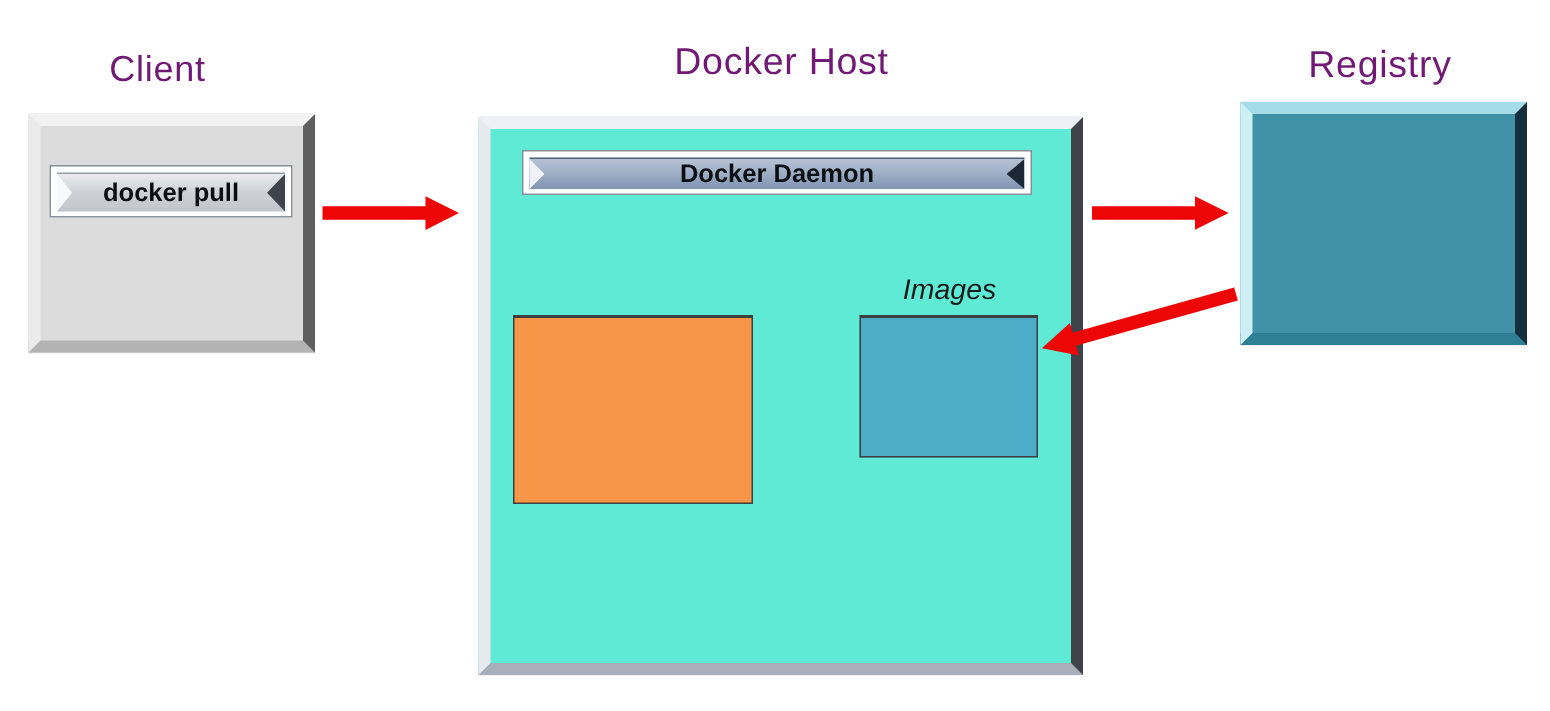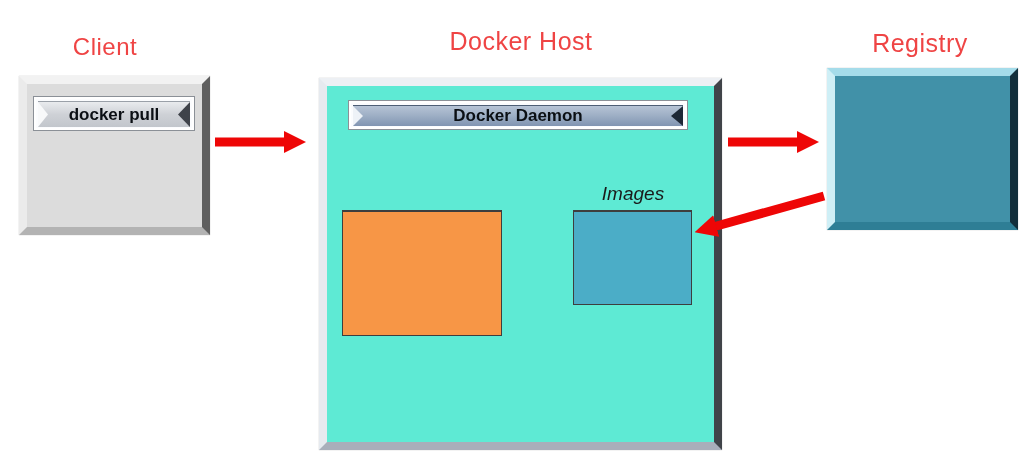--- a/index.html
+++ b/index.html
@@ -3,21 +3,21 @@
 <meta charset="utf-8">
 <style>
   html,body { margin:0; padding:0; background:#ffffff; }
   .canvas {
     position:relative; width:1033px; height:474px; background:#ffffff;
     font-family:"Liberation Sans", sans-serif; overflow:hidden;
   }
 
   
   .title {
-    position:absolute; text-align:center; color:#ef4444;
+    position:absolute; text-align:center; color:#701a75;
     font-size:25px; letter-spacing:0.5px; white-space:nowrap;
   }
   .client-title   { left:25px;  top:33px; width:160px; font-size:24px; }
   .host-title     { left:401px; top:27px; width:240px; }
   .registry-title { left:800px; top:29px; width:240px; }
 
   
   .bevel-box { position:absolute; border-style:solid; border-width:8px; box-shadow:0 0 1px rgba(0,0,0,.28); }
   .client-box {
     left:19px; top:76px; width:175px; height:143px;
@@ -30,21 +30,21 @@
   .registry-box {
     left:827px; top:68px; width:175px; height:146px;
     border-color:#a5dcea #132f3b #2e7e95 #cfeff6;
   }
 
   
   .pill-frame {
     position:absolute; background:#fbfcfe; border:1px solid #8b9097;
     box-shadow:inset 0 0 0 2px #ffffff; padding:4px;
   }
-  .pull-btn   { left:6px;  top:12px; width:152px; height:25px;text-align:right; }
+  .pull-btn   { left:6px;  top:26px; width:152px; height:25px;text-align:right; }
   .daemon-bar { left:21px; top:14px; width:330px; height:20px; }
   .pill-inner {
     position:relative; width:100%; height:100%;
     display:flex; align-items:center; justify-content:center; overflow:hidden;
   }
   .pill-inner.gray {
     background:linear-gradient(180deg,#e9ebee 0%,#ced1d6 50%,#c2c6cc 100%);
     border-top:1px solid #9aa0a8;
   }
   .pill-inner.blue {

